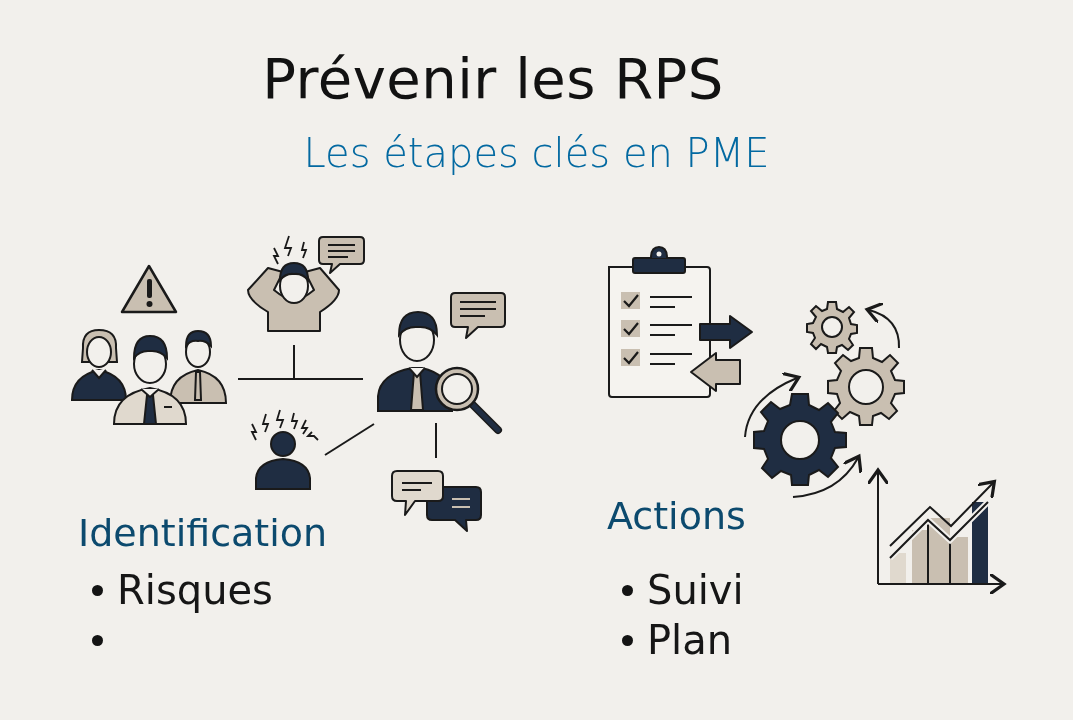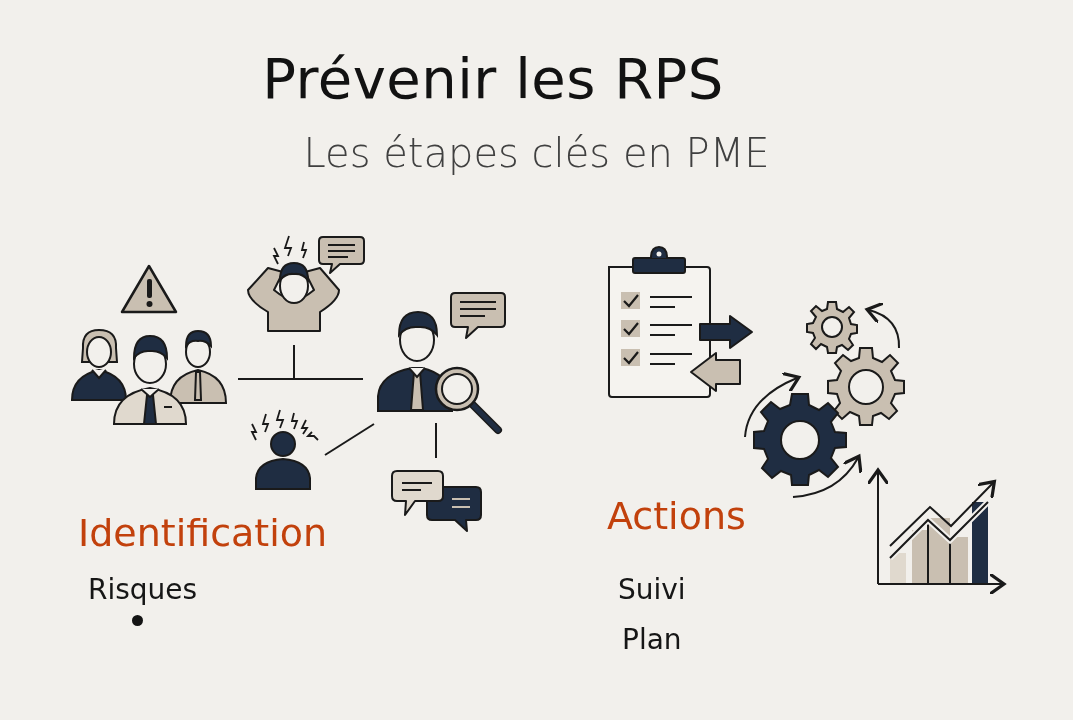--- a/index.html
+++ b/index.html
@@ -10,29 +10,29 @@
     color: #111;
     position: relative;
   }
   .title {
     position: absolute; left: 0; width: 986px; top: 46px;
     text-align: center; font-size: 56px; font-weight: 400; letter-spacing: 0.5px;
     color: #121212;
   }
   .subtitle {
     position: absolute; left: 0; width: 1073px; top: 130px;
-    text-align: center; font-size: 40px; font-weight: 300; color: #404040;
+    text-align: center; font-size: 40px; font-weight: 300; color: #0369a1;
   }
   .section-title {
-    position: absolute; font-size: 38px; font-weight: 400; color: #c2410c;
+    position: absolute; font-size: 38px; font-weight: 400; color: #0c4a6e;
   }
   .bullet-list { position: absolute; margin: 0; padding: 0; list-style: none; }
   .bullet-list li {
-    font-size: 28px; height: 50px; line-height: 50px; color: #161616;
-    display: flex; align-items: center; flex-direction: column;
+    font-size: 40px; height: 50px; line-height: 50px; color: #161616;
+    display: flex; align-items: center;
   }
   .bullet-dot {
     display: inline-block; width: 11px; height: 11px; border-radius: 50%;
     background: #141414; margin-right: 14px; margin-left: 4px;
   }
   svg.art { position: absolute; left: 0; top: 0; }
 </style>
 </head>
 <body>
 

